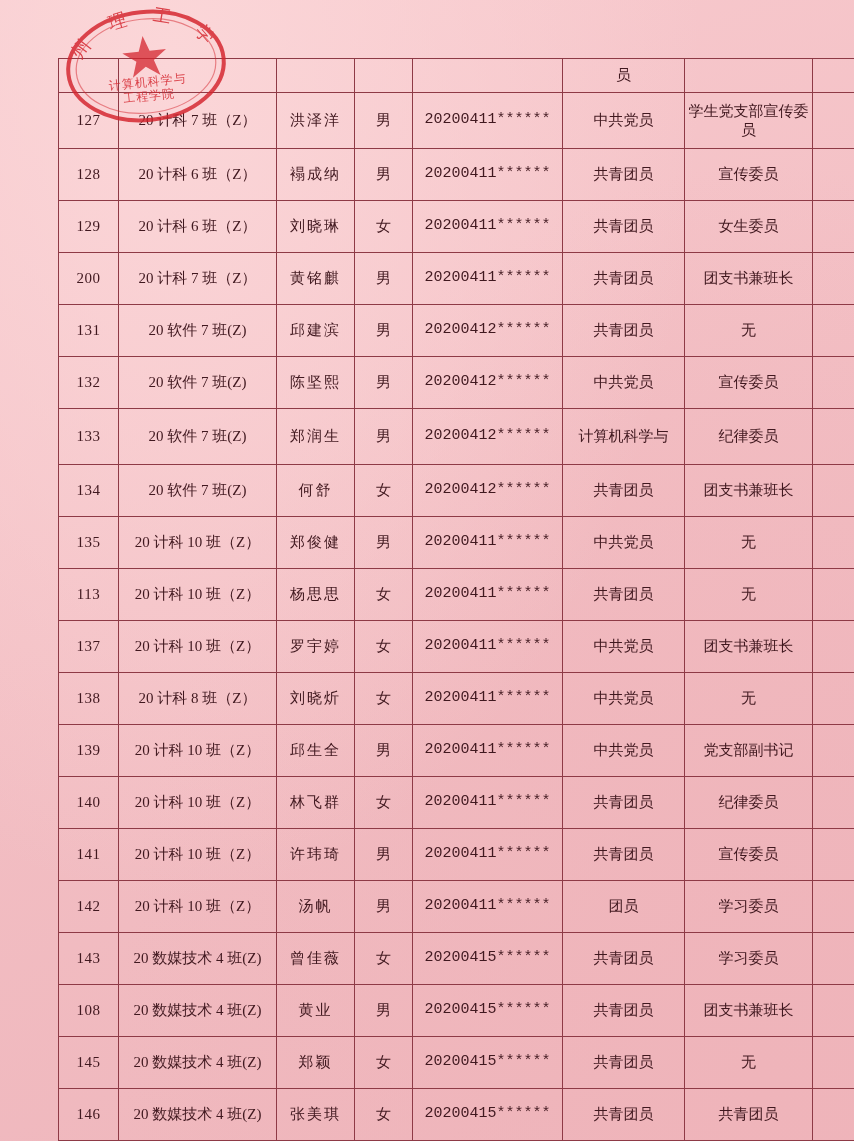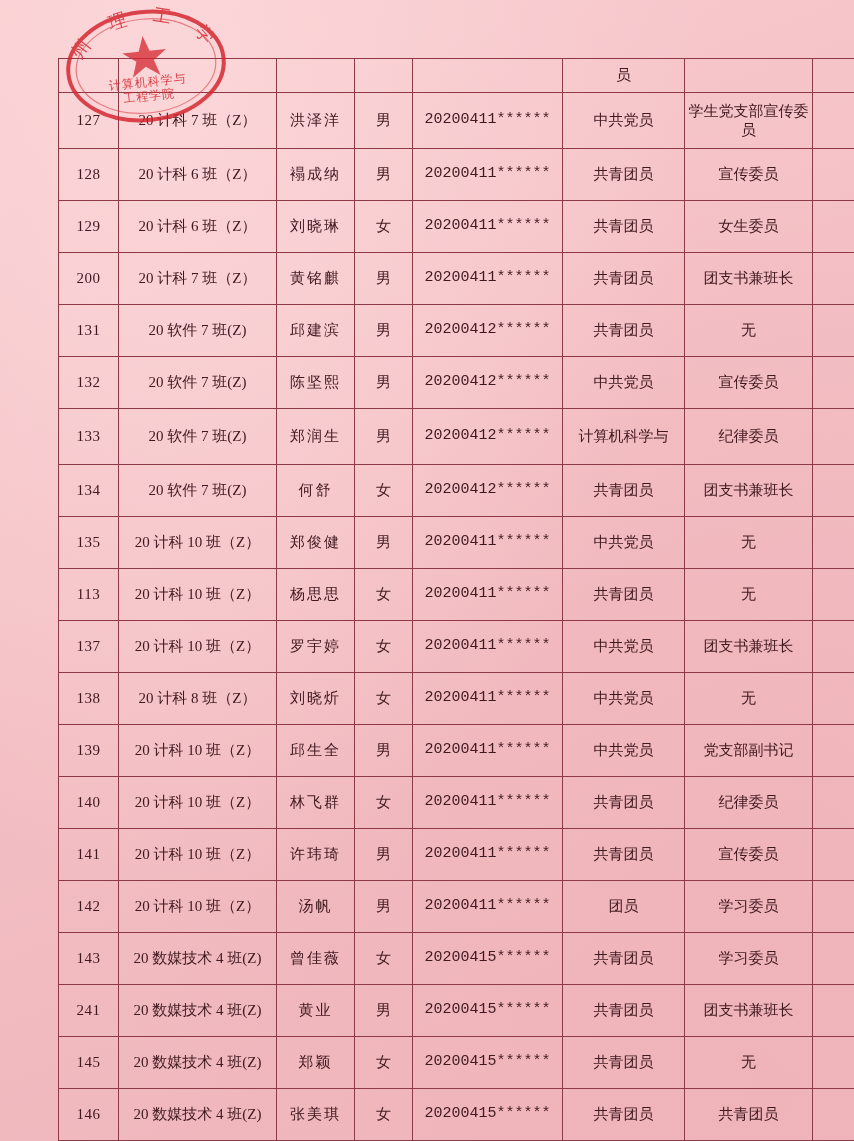--- a/index.html
+++ b/index.html
@@ -282,21 +282,21 @@
           <td class="index">143</td>
           <td class="class-cell">20 数媒技术 4 班(Z)</td>
           <td class="name-cell">曾佳薇</td>
           <td class="gender-cell">女</td>
           <td class="id-cell">20200415******</td>
           <td class="party-cell">共青团员</td>
           <td class="post-cell">学习委员</td>
           <td class="note-cell"></td>
         </tr>
         <tr class="data-row">
-          <td class="index">241</td>
+          <td class="index">108</td>
           <td class="class-cell">20 数媒技术 4 班(Z)</td>
           <td class="name-cell">黄业</td>
           <td class="gender-cell">男</td>
           <td class="id-cell">20200415******</td>
           <td class="party-cell">共青团员</td>
           <td class="post-cell">团支书兼班长</td>
           <td class="note-cell"></td>
         </tr>
         <tr class="data-row">
           <td class="index">145</td>

